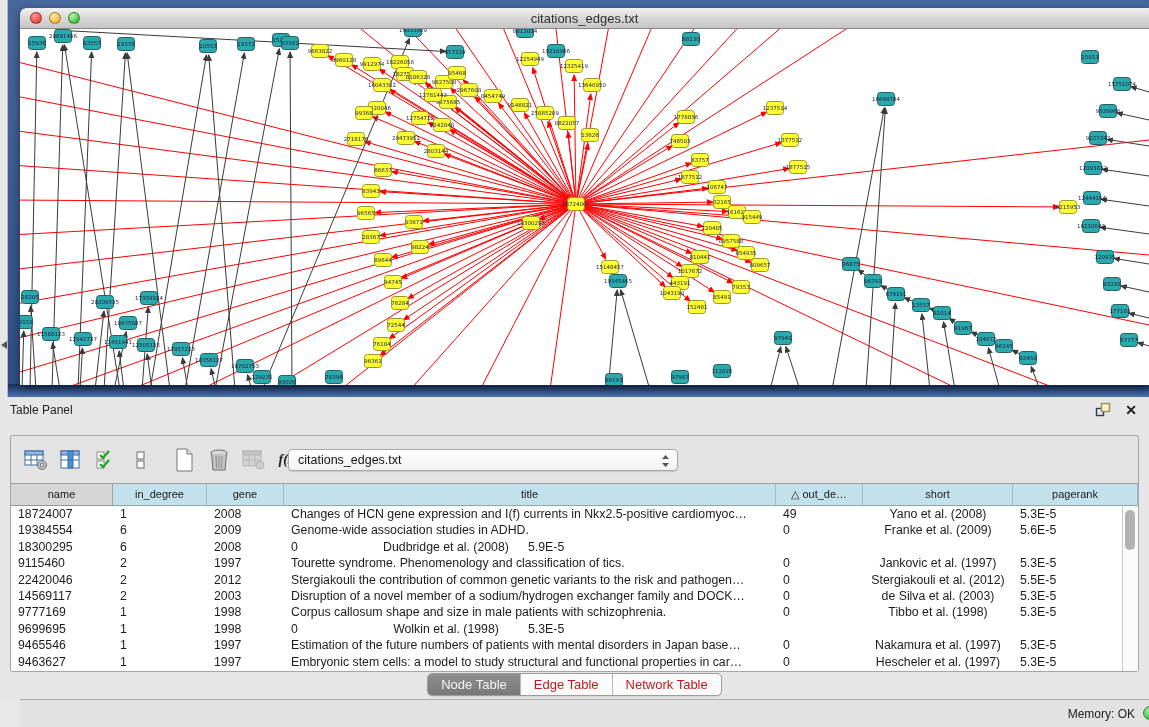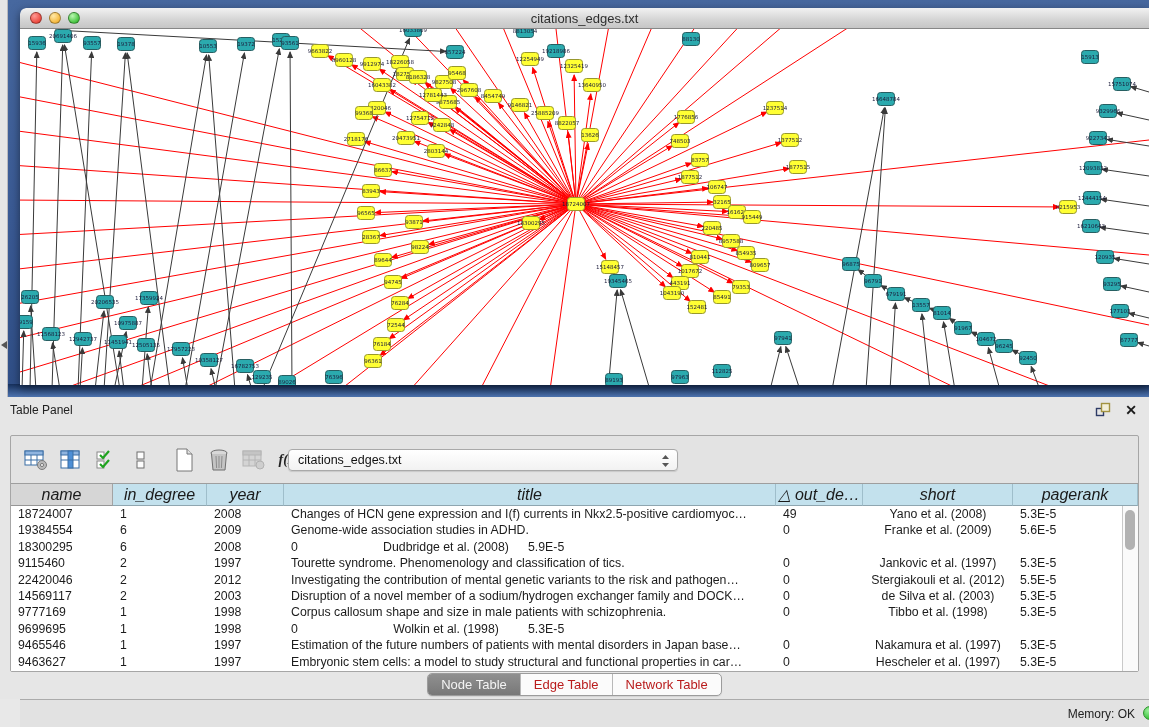--- a/index.html
+++ b/index.html
@@ -44,23 +44,23 @@
   .tbtn { width:26px; height:26px; margin-right:9px; display:flex; align-items:center; justify-content:center; }
   .fx { font-family:"Liberation Serif", serif; font-style:italic; font-weight:bold; font-size:14px; color:#222; }
   .select { position:absolute; left:277px; top:13px; width:390px; height:22px; background:linear-gradient(#FFFFFF,#F2F2F2);
             border:1px solid #A9A9A9; border-radius:4px; box-shadow:0 1px 1px rgba(0,0,0,.12);
             font-size:12.5px; color:#111; line-height:20px; padding-left:9px; }
   .select .arrows { position:absolute; right:7px; top:4px; }
 
   .tablewrap { position:absolute; left:0; top:47px; right:0; bottom:0; background:#FFFFFF;
             border-top:1px solid #9E9E9E; overflow:hidden; }
   .thead { display:flex; height:22px; background:#EFEFEF; }
-  .th { height:22px; line-height:21px; text-align:center; font-size:16px; color:#1A1A1A;
+  .th { height:22px; line-height:21px; text-align:center; font-size:11px; color:#1A1A1A;
         background:#C3E1ED; border-right:1px solid #9FBECB; border-bottom:1px solid #8FA6B0;
-        overflow:hidden; white-space:nowrap;font-style:italic; }
+        overflow:hidden; white-space:nowrap; }
   .th.c0 { background:#D6D6D6; border-right:1px solid #A3A3A3; border-bottom:1px solid #969696; }
   .c0{width:102px;} .c1{width:94px;} .c2{width:77px;} .c3{width:492px;} .c4{width:87px;} .c5{width:150px;} .c6{flex:1;}
   .tbody { position:absolute; left:0; top:22px; right:16px; bottom:0; }
   .tr { display:flex; height:16.4px; line-height:16.3px; }
   .td { font-size:12.3px; color:#1C1C1C; padding-left:7px; overflow:hidden; white-space:nowrap; }
   .td.c5 { text-align:center; padding-left:0; }
   .vscroll { position:absolute; right:0; top:22px; bottom:0; width:16px; background:#FAFAFA; border-left:1px solid #C9C9C9; }
   .vthumb { position:absolute; left:2px; top:4px; width:10px; height:40px; background:#B2B2B2; border-radius:6px; }
 
   .tabs-row { position:absolute; left:0; top:276px; width:100%; display:flex; justify-content:center; }
@@ -588,21 +588,21 @@
       <svg class="arrows" width="9" height="14">
         <path d="M1 5 L4.5 1 L8 5 Z" fill="#555"></path>
         <path d="M1 9 L4.5 13 L8 9 Z" fill="#555"></path>
       </svg>
     </div>
 
     <div class="tablewrap">
       <div class="thead">
           <div class="th c0">name</div>
           <div class="th c1">in_degree</div>
-          <div class="th c2">year</div>
+          <div class="th c2">gene</div>
           <div class="th c3">title</div>
           <div class="th c4">△ out_de…</div>
           <div class="th c5">short</div>
           <div class="th c6">pagerank</div>
         </div>
       <div class="tbody">
           <div class="tr">
             <div class="td c0">18724007</div>
             <div class="td c1">1</div>
             <div class="td c2">2008</div>
@@ -634,21 +634,21 @@
             <div class="td c2">1997</div>
             <div class="td c3">Tourette syndrome. Phenomenology and classification of tics.</div>
             <div class="td c4">0</div>
             <div class="td c5">Jankovic et al. (1997)</div>
             <div class="td c6">5.3E-5</div>
           </div>
           <div class="tr">
             <div class="td c0">22420046</div>
             <div class="td c1">2</div>
             <div class="td c2">2012</div>
-            <div class="td c3">Investigating the contribution of mental genetic variants to the risk and pathogen…</div>
+            <div class="td c3">Stergiakouli the contribution of common genetic variants to the risk and pathogen…</div>
             <div class="td c4">0</div>
             <div class="td c5">Stergiakouli et al. (2012)</div>
             <div class="td c6">5.5E-5</div>
           </div>
           <div class="tr">
             <div class="td c0">14569117</div>
             <div class="td c1">2</div>
             <div class="td c2">2003</div>
             <div class="td c3">Disruption of a novel member of a sodium/hydrogen exchanger family and DOCK…</div>
             <div class="td c4">0</div>

